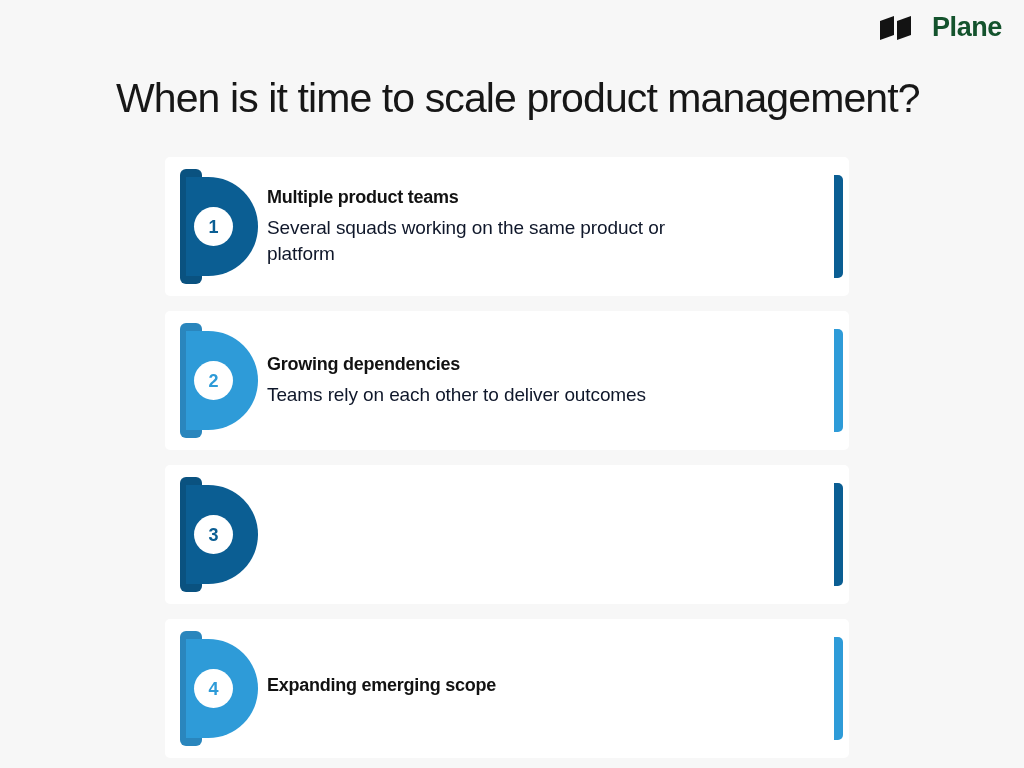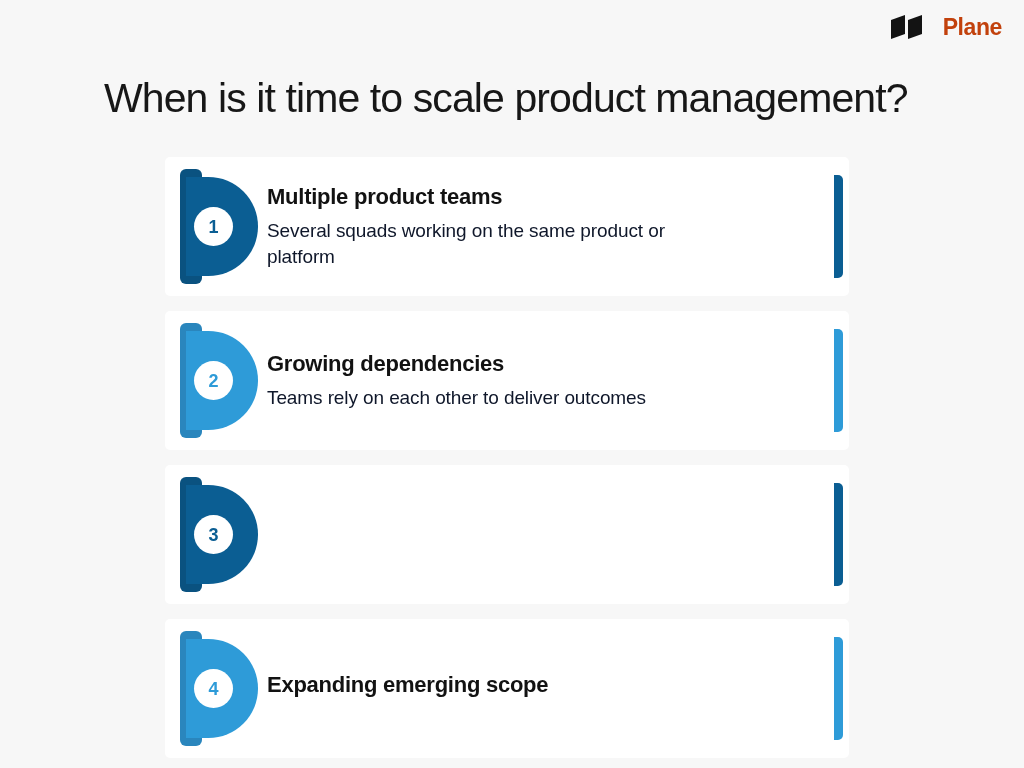--- a/index.html
+++ b/index.html
@@ -26,32 +26,32 @@
     display: flex;
     align-items: center;
     gap: 9px;
   }
   .brand-mark {
     display: block;
     width: 44px;
     height: 26px;
   }
   .brand-word {
-    font-size: 23px;
+    font-size: 27px;
     font-weight: 600;
     letter-spacing: -0.4px;
-    color: #c2410c;
+    color: #14532d;
     line-height: 1;
   }
 
   
   .page-title {
     position: absolute;
     top: 74px;
-    left: 104px;
+    left: 116px;
     font-size: 41px;
     font-weight: 400;
     letter-spacing: -0.9px;
     color: #171717;
     line-height: 1.18;
     white-space: nowrap;
   }
 
   
   .card-stack {
@@ -119,21 +119,21 @@
     color: var(--accent, #0b5e93);
     line-height: 1;
   }
 
   
   .card-text {
     flex: 1 1 auto;
     padding-right: 40px;
   }
   .card-heading {
-    font-size: 22px;
+    font-size: 18px;
     font-weight: 600;
     color: #121212;
     letter-spacing: -0.25px;
     line-height: 1.25;
     margin-bottom: 7px;
   }
   .card-body {
     font-size: 19px;
     font-weight: 400;
     color: #0f172a;

